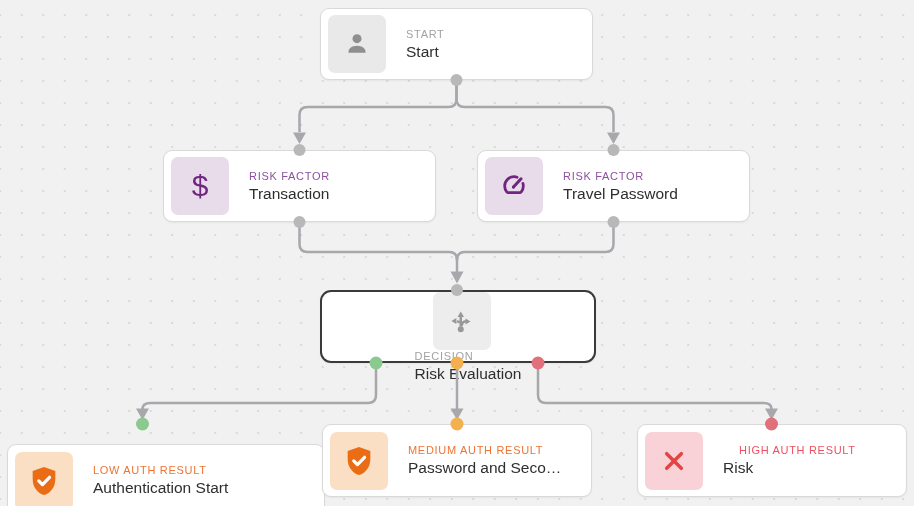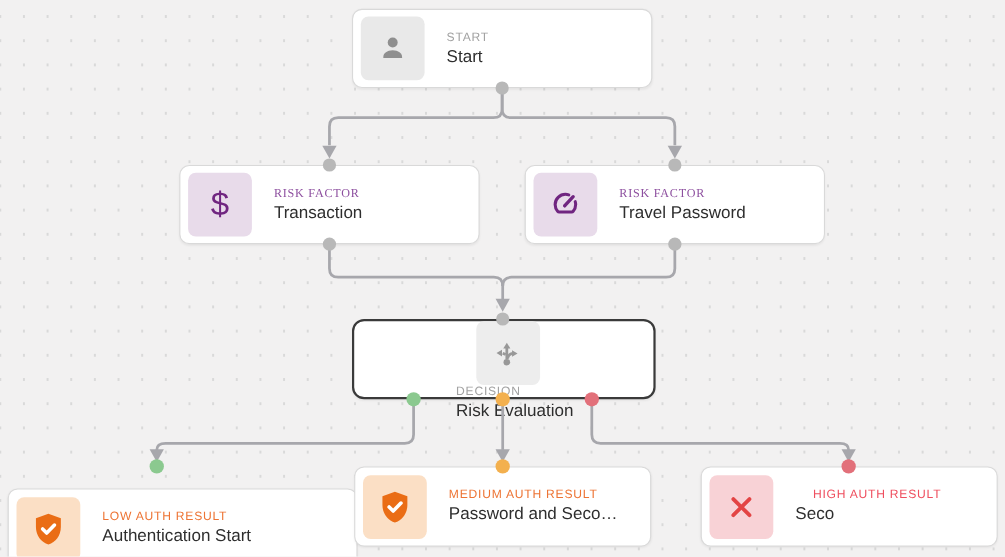--- a/index.html
+++ b/index.html
@@ -42,21 +42,21 @@
   .red-n    .iconbox{background:#f8d2d6;}
   .txt{margin-left:20px;min-width:0;}
   .label{
     font-size:11px;
     font-weight:500;
     letter-spacing:0.7px;
     color:#a2a2a2;
     text-transform:uppercase;
     white-space:nowrap;
   }
-  .purple-n .label{color:#8d4f9f;font-family:Liberation Serif, serif;}
+  .purple-n .label{color:#8d4f9f;}
   .orange-n .label{color:#ed7434;}
   .red-n    .label{color:#ef4f5f;padding-left:16px;}
   .title{
     font-size:15.5px;
     color:#2e2e2e;
     margin-top:3px;
     white-space:nowrap;
   }
   .dollar{
     font-size:30px;
@@ -162,21 +162,21 @@
 
   <div class="node red-n" style="left:637px;top:424px;width:270px;height:73px;">
     <div class="iconbox">
       <svg width="32" height="32" viewBox="0 0 24 24" stroke="#e34444" stroke-width="2.6" stroke-linecap="round">
         <path d="M6.5 6.5 L17.5 17.5"></path>
         <path d="M17.5 6.5 L6.5 17.5"></path>
       </svg>
     </div>
     <div class="txt">
       <div class="label">HIGH AUTH RESULT</div>
-      <div class="title">Seco</div>
+      <div class="title">Risk</div>
     </div>
   </div>
 
   <svg class="wires" width="914" height="506" viewBox="0 0 914 506">
     <g fill="none" stroke-width="2.5" stroke="#a7a7ac">
       <path d="M456.5 80 L456.5 99 Q456.5 107 448.5 107 L307.5 107 Q299.5 107 299.5 115 L299.5 132"></path>
       <path d="M456.5 80 L456.5 99 Q456.5 107 464.5 107 L605.5 107 Q613.5 107 613.5 115 L613.5 132"></path>
       <path d="M299.5 222 L299.5 244 Q299.5 252 307.5 252 L449 252 Q457 252 457 260"></path>
       <path d="M613.5 222 L613.5 244 Q613.5 252 605.5 252 L465 252 Q457 252 457 260"></path>
       <path d="M457 257 L457 272"></path>

